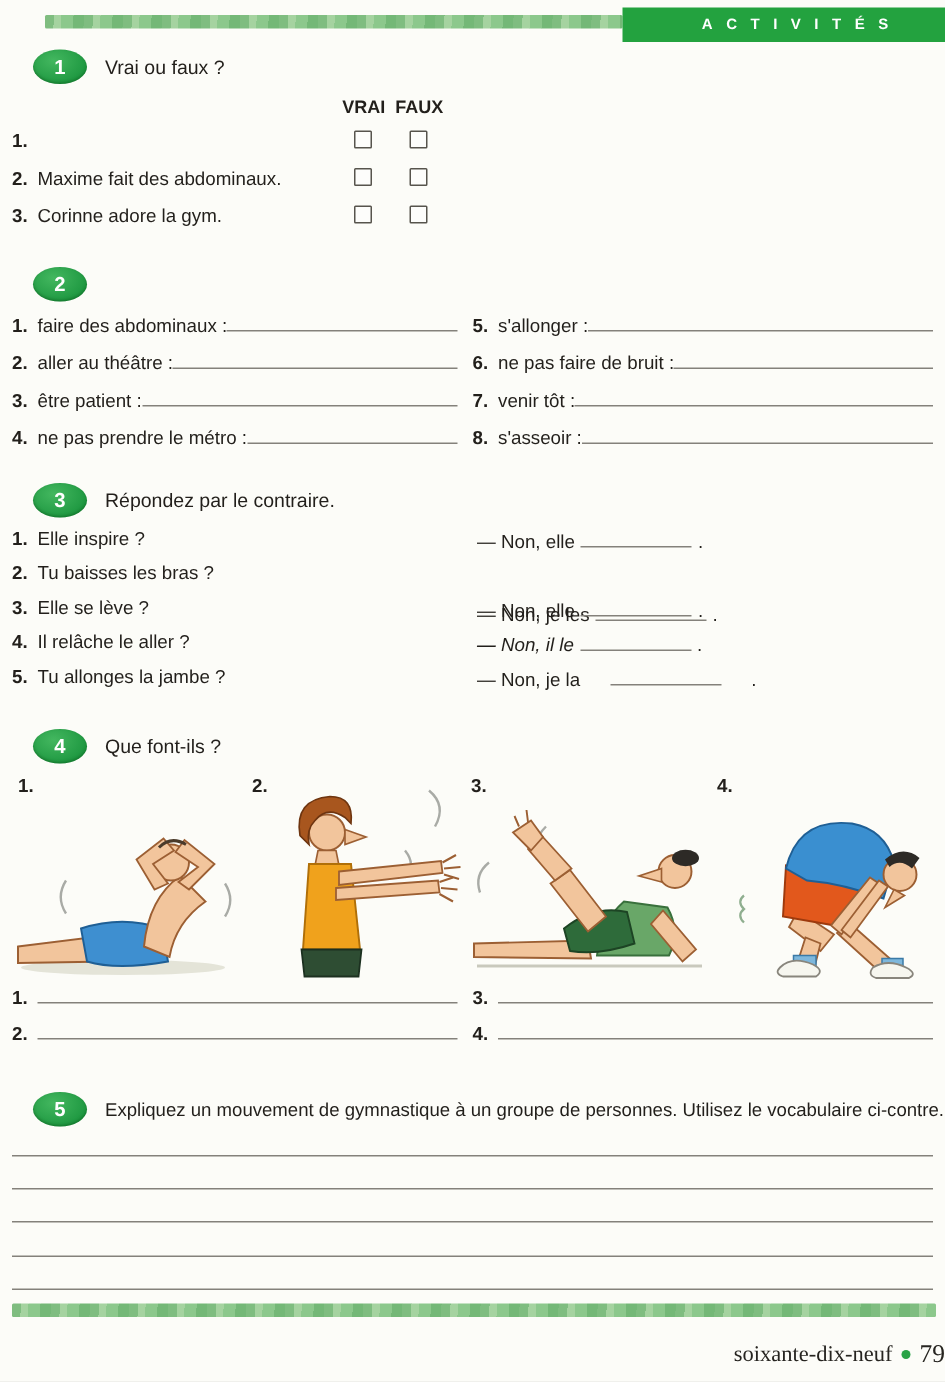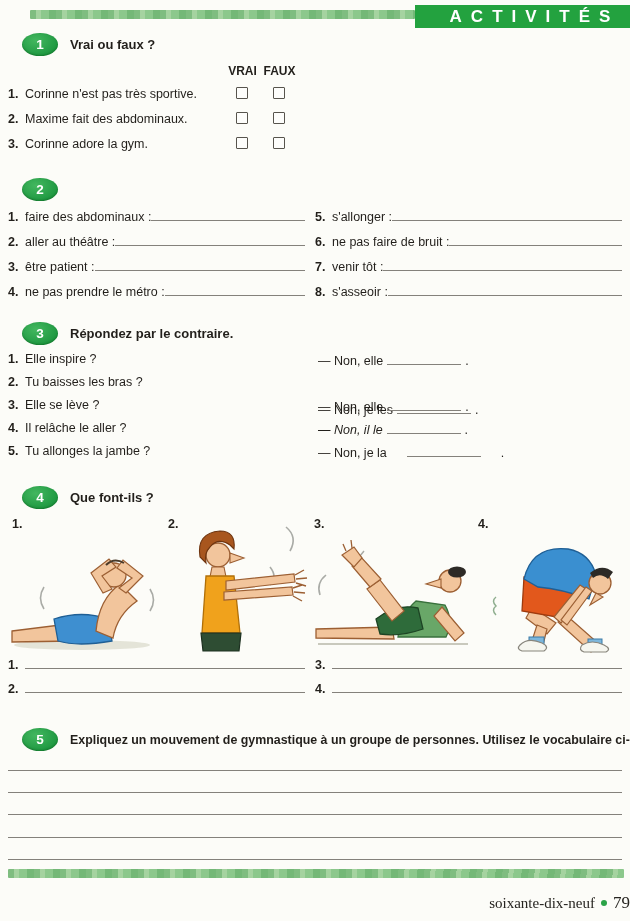--- a/index.html
+++ b/index.html
@@ -12,34 +12,34 @@
   .strip{
     position:absolute;height:9px;
     background:repeating-linear-gradient(93deg,#7fbd80 0 6px,#a5d3a0 6px 11px,#8cc88c 11px 19px,#74b877 19px 26px);
     border-radius:1px;
   }
   .strip.top{left:30px;top:10px;width:385px;}
   .strip.bottom{left:8px;top:869px;width:616px;}
   
   .banner{
     position:absolute;left:415px;top:5px;width:216px;height:23px;
-    background:#23a23f;color:#fff;font-weight:700;font-size:17px;
+    background:#23a23f;color:#fff;font-weight:700;font-size:10px;
     letter-spacing:9px;display:flex;align-items:center;justify-content:center;
     padding-left:23px;box-sizing:border-box;
   }
   
   .ex-head{position:absolute;left:22px;display:flex;align-items:center;gap:12px;white-space:nowrap;}
   .badge{
     flex:0 0 auto;width:36px;height:23px;border-radius:50%;
     background:radial-gradient(ellipse at 38% 32%,#43b75f,#1d9740 75%);
     color:#fff;font-weight:700;font-size:13.5px;
     display:flex;align-items:center;justify-content:center;
     box-shadow:inset 0 -1px 2px rgba(0,60,10,.35);
   }
-  .ex-title{font-weight:700;font-size:13px;}
+  .ex-title{font-weight:400;font-size:13px;}
   
   .num{font-weight:700;display:inline-block;width:17px;flex:0 0 auto;}
   .row{position:absolute;left:8px;right:8px;display:flex;align-items:baseline;}
   .blank{flex:1 1 auto;border-bottom:1.3px solid #84817b;height:12px;min-width:24px;}
   .blank.fixed{flex:0 0 auto;width:74px;}
   
   .vf-heads{position:absolute;left:224px;top:64px;display:flex;font-weight:700;font-size:12px;}
   .vf-heads span{width:37px;text-align:center;}
   .cb{
     position:absolute;top:0;width:12px;height:12px;box-sizing:border-box;
@@ -79,21 +79,20 @@
     <span class="badge">1</span>
     <span class="ex-title">Vrai ou faux ?</span>
   </div>
   <div class="vf-heads">
     <span>VRAI</span>
     <span>FAUX</span>
   </div>
 
   <div class="row" style="top:87px;">
     <span class="num">1.</span>
-    <span>Corinne n'est pas très sportive.</span>
     <span class="cb vrai"></span>
     <span class="cb faux"></span>
   </div>
   <div class="row" style="top:112px;">
     <span class="num">2.</span>
     <span>Maxime fait des abdominaux.</span>
     <span class="cb vrai"></span>
     <span class="cb faux"></span>
   </div>
   <div class="row" style="top:137px;">

